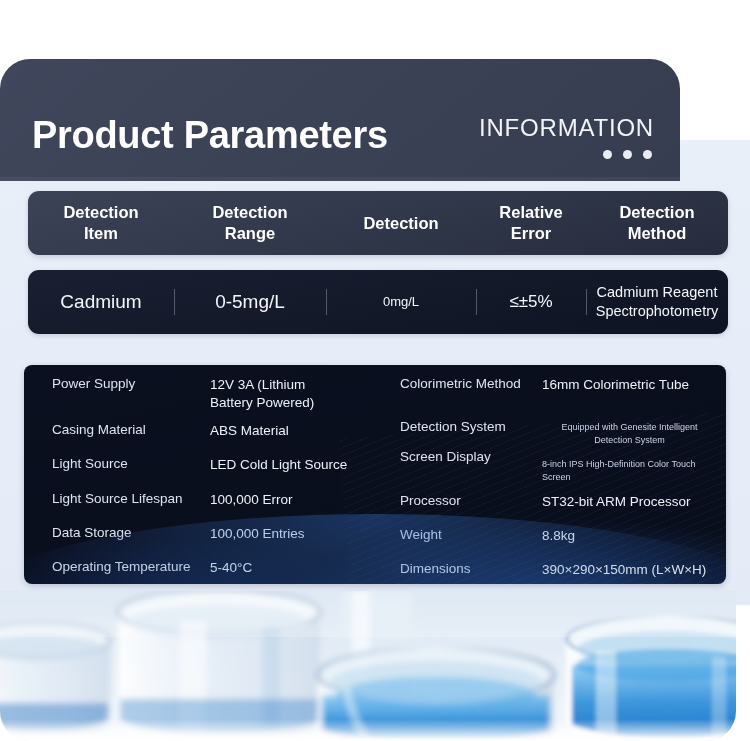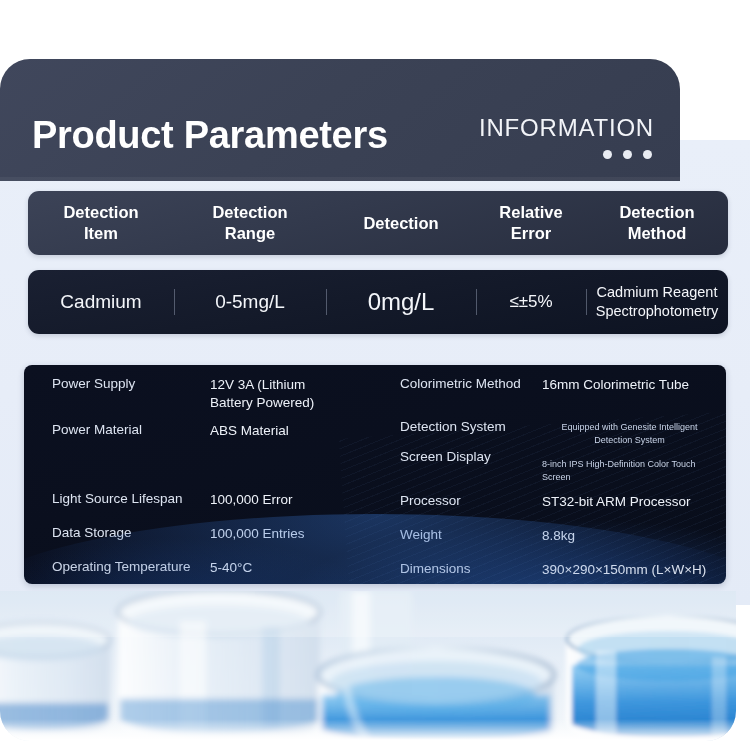--- a/index.html
+++ b/index.html
@@ -110,21 +110,21 @@
   }
   .td {
     color:#f4f6fa;
     text-align:center;
     line-height:1.2;
     padding:0 2px;
     position:relative;
   }
   .td.c0 { width:146px; font-size:19px; }
   .td.c1 { width:152px; font-size:19px; }
-  .td.c2 { width:150px; font-size:24px; }
+  .td.c2 { width:150px; font-size:13px; }
   .td.c3 { width:110px; font-size:17px; }
   .td.c4 { width:142px; font-size:14.5px; line-height:1.28; }
   .divider {
     position:absolute;
     top:50%; transform:translateY(-50%);
     width:1px; height:26px;
     background:rgba(200,212,235,0.35);
   }
   .div-0 { left:146px; }
   .div-1 { left:298px; }
@@ -301,22 +301,26 @@
 
     <div class="spec-col left">
       <div class="spec-row L0">
         <span class="spec-label">Power Supply</span>
         <span class="spec-value">
           <span style="display:block">12V 3A (Lithium</span>
           <span style="display:block">Battery Powered)</span>
         </span>
       </div>
       <div class="spec-row L1">
-        <span class="spec-label">Power Material</span>
+        <span class="spec-label">Casing Material</span>
         <span class="spec-value">ABS Material</span>
+      </div>
+      <div class="spec-row L2">
+        <span class="spec-label">Light Source</span>
+        <span class="spec-value">LED Cold Light Source</span>
       </div>
       <div class="spec-row L3">
         <span class="spec-label">Light Source Lifespan</span>
         <span class="spec-value">100,000 Error</span>
       </div>
       <div class="spec-row L4">
         <span class="spec-label">Data Storage</span>
         <span class="spec-value">100,000 Entries</span>
       </div>
       <div class="spec-row L5">

